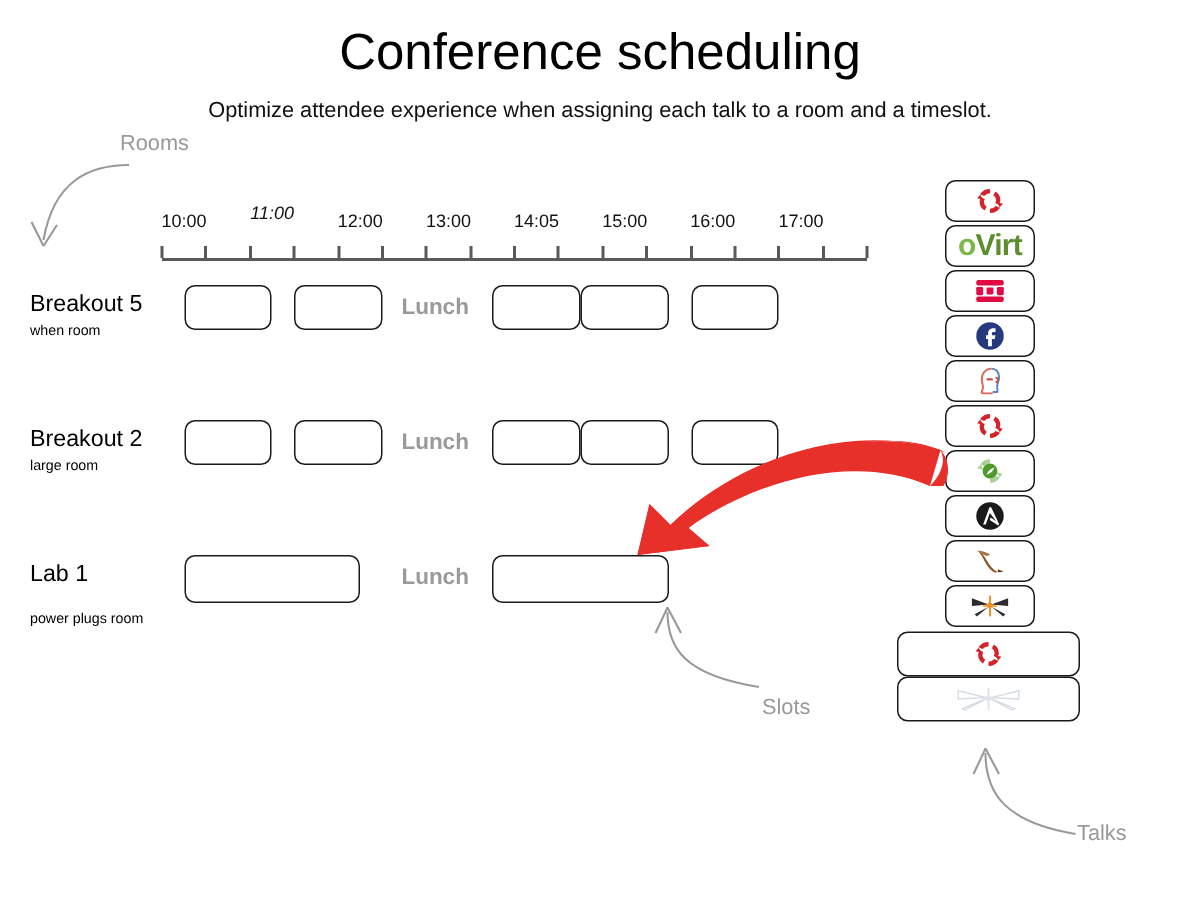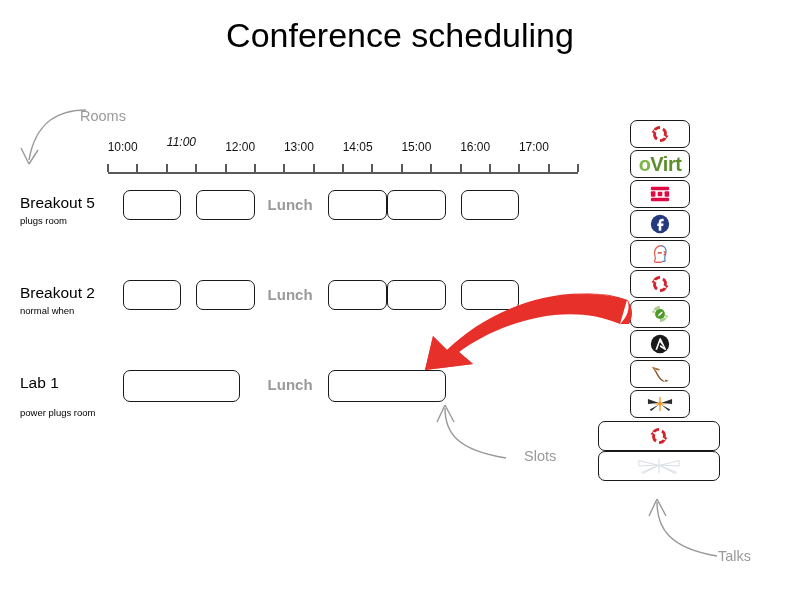--- a/index.html
+++ b/index.html
@@ -78,20 +78,21 @@
   }
   .anno-svg { position:absolute; overflow:visible; }
   .red-arrow { position:absolute; }
 </style>
 </head>
 <body>
 
 <div id="stage">
 
   <div class="title">Conference scheduling</div>
+  <div class="subtitle">Optimize attendee experience when assigning each talk to a room and a timeslot.</div>
 
   <div id="axis-layer">
       <div class="axis-line" style="left: 108px; top: 172px; width: 470px;"></div>
       <div class="tick minor" style="left: 107px; top: 164px;"></div>
       <div class="tick minor" style="left: 136.375px; top: 164px;"></div>
       <div class="tick minor" style="left: 165.75px; top: 164px;"></div>
       <div class="tick minor" style="left: 195.125px; top: 164px;"></div>
       <div class="tick minor" style="left: 224.5px; top: 164px;"></div>
       <div class="tick minor" style="left: 253.875px; top: 164px;"></div>
       <div class="tick minor" style="left: 283.25px; top: 164px;"></div>
@@ -110,29 +111,29 @@
       <div class="tick-label" style="left: 240.188px; top: 140px;">12:00</div>
       <div class="tick-label" style="left: 298.938px; top: 140px;">13:00</div>
       <div class="tick-label" style="left: 357.688px; top: 140px;">14:05</div>
       <div class="tick-label" style="left: 416.438px; top: 140px;">15:00</div>
       <div class="tick-label" style="left: 475.188px; top: 140px;">16:00</div>
       <div class="tick-label" style="left: 533.938px; top: 140px;">17:00</div>
     </div>
 
   <div id="rows-layer">
       <div class="room-name" style="left: 20px; top: 194px;">Breakout 5</div>
-      <div class="room-sub" style="left: 20px; top: 215px;">plugs room</div>
+      <div class="room-sub" style="left: 20px; top: 215px;">when room</div>
       <div class="slot" style="left: 122.688px; top: 190px; width: 58.75px; height: 30px;"></div>
       <div class="slot" style="left: 196.125px; top: 190px; width: 58.75px; height: 30px;"></div>
       <div class="slot" style="left: 328.312px; top: 190px; width: 58.75px; height: 30px;"></div>
       <div class="slot" style="left: 387.062px; top: 190px; width: 58.75px; height: 30px;"></div>
       <div class="slot" style="left: 460.5px; top: 190px; width: 58.75px; height: 30px;"></div>
       <div class="lunch" style="left: 267.594px; top: 196px;">Lunch</div>
       <div class="room-name" style="left: 20px; top: 284px;">Breakout 2</div>
-      <div class="room-sub" style="left: 20px; top: 305px;">normal when</div>
+      <div class="room-sub" style="left: 20px; top: 305px;">large room</div>
       <div class="slot" style="left: 122.688px; top: 280px; width: 58.75px; height: 30px;"></div>
       <div class="slot" style="left: 196.125px; top: 280px; width: 58.75px; height: 30px;"></div>
       <div class="slot" style="left: 328.312px; top: 280px; width: 58.75px; height: 30px;"></div>
       <div class="slot" style="left: 387.062px; top: 280px; width: 58.75px; height: 30px;"></div>
       <div class="slot" style="left: 460.5px; top: 280px; width: 58.75px; height: 30px;"></div>
       <div class="lunch" style="left: 267.594px; top: 286px;">Lunch</div>
       <div class="room-name" style="left: 20px; top: 374px;">Lab 1</div>
       <div class="room-sub" style="left: 20px; top: 395px; margin-top: 12px;">power plugs room</div>
       <div class="slot" style="left: 122.688px; top: 370px; width: 117.5px; height: 32px;"></div>
       <div class="slot" style="left: 328.312px; top: 370px; width: 117.5px; height: 32px;"></div>
@@ -287,27 +288,27 @@
              Z" fill="#e8302a"></path>
     <path d="M 212 38 C 168 20, 96 42, 44 90 L 58 102 L 10 108 L 18 74 L 32 88
              C 74 46, 152 16, 216 40 Z" fill="#e8302a"></path>
     <path d="M 205 62 C 212 55, 216 46, 212 38 C 216 42, 220 52, 214 62 Z" fill="#e8302a"></path>
   </svg>
 
   <svg class="anno-svg" style="left:14px; top:104px;" width="80" height="66" viewBox="0 0 80 66">
     <path d="M 72 6 C 46 6, 22 16, 15 56" stroke="#999999" stroke-width="1.4" fill="none"></path>
     <path d="M 15 60 L 7 44 M 15 60 L 24 46" stroke="#999999" stroke-width="1.4" fill="none"></path>
   </svg>
-  <div class="anno-label" style="left:80px; top:108px;">Rooms</div>
+  <div class="anno-label" style="left:80px; top:88px;">Rooms</div>
 
   <svg class="anno-svg" style="left:436px; top:402px;" width="76" height="62" viewBox="0 0 76 62">
     <path d="M 9 6 C 9 30, 20 48, 70 56" stroke="#999999" stroke-width="1.4" fill="none"></path>
     <path d="M 9 3 L 1 20 M 9 3 L 18 20" stroke="#999999" stroke-width="1.4" fill="none"></path>
   </svg>
-  <div class="anno-label" style="left:508px; top:448px;margin-left:16px;">Slots</div>
+  <div class="anno-label" style="left:508px; top:464px;">Slots</div>
 
   <svg class="anno-svg" style="left:645px; top:496px;" width="76" height="66" viewBox="0 0 76 66">
     <path d="M 12 6 C 12 32, 24 52, 72 60" stroke="#999999" stroke-width="1.4" fill="none"></path>
     <path d="M 12 3 L 4 20 M 12 3 L 21 20" stroke="#999999" stroke-width="1.4" fill="none"></path>
   </svg>
   <div class="anno-label" style="left:718px; top:548px;">Talks</div>
 
 </div>
 
 </body></html>

